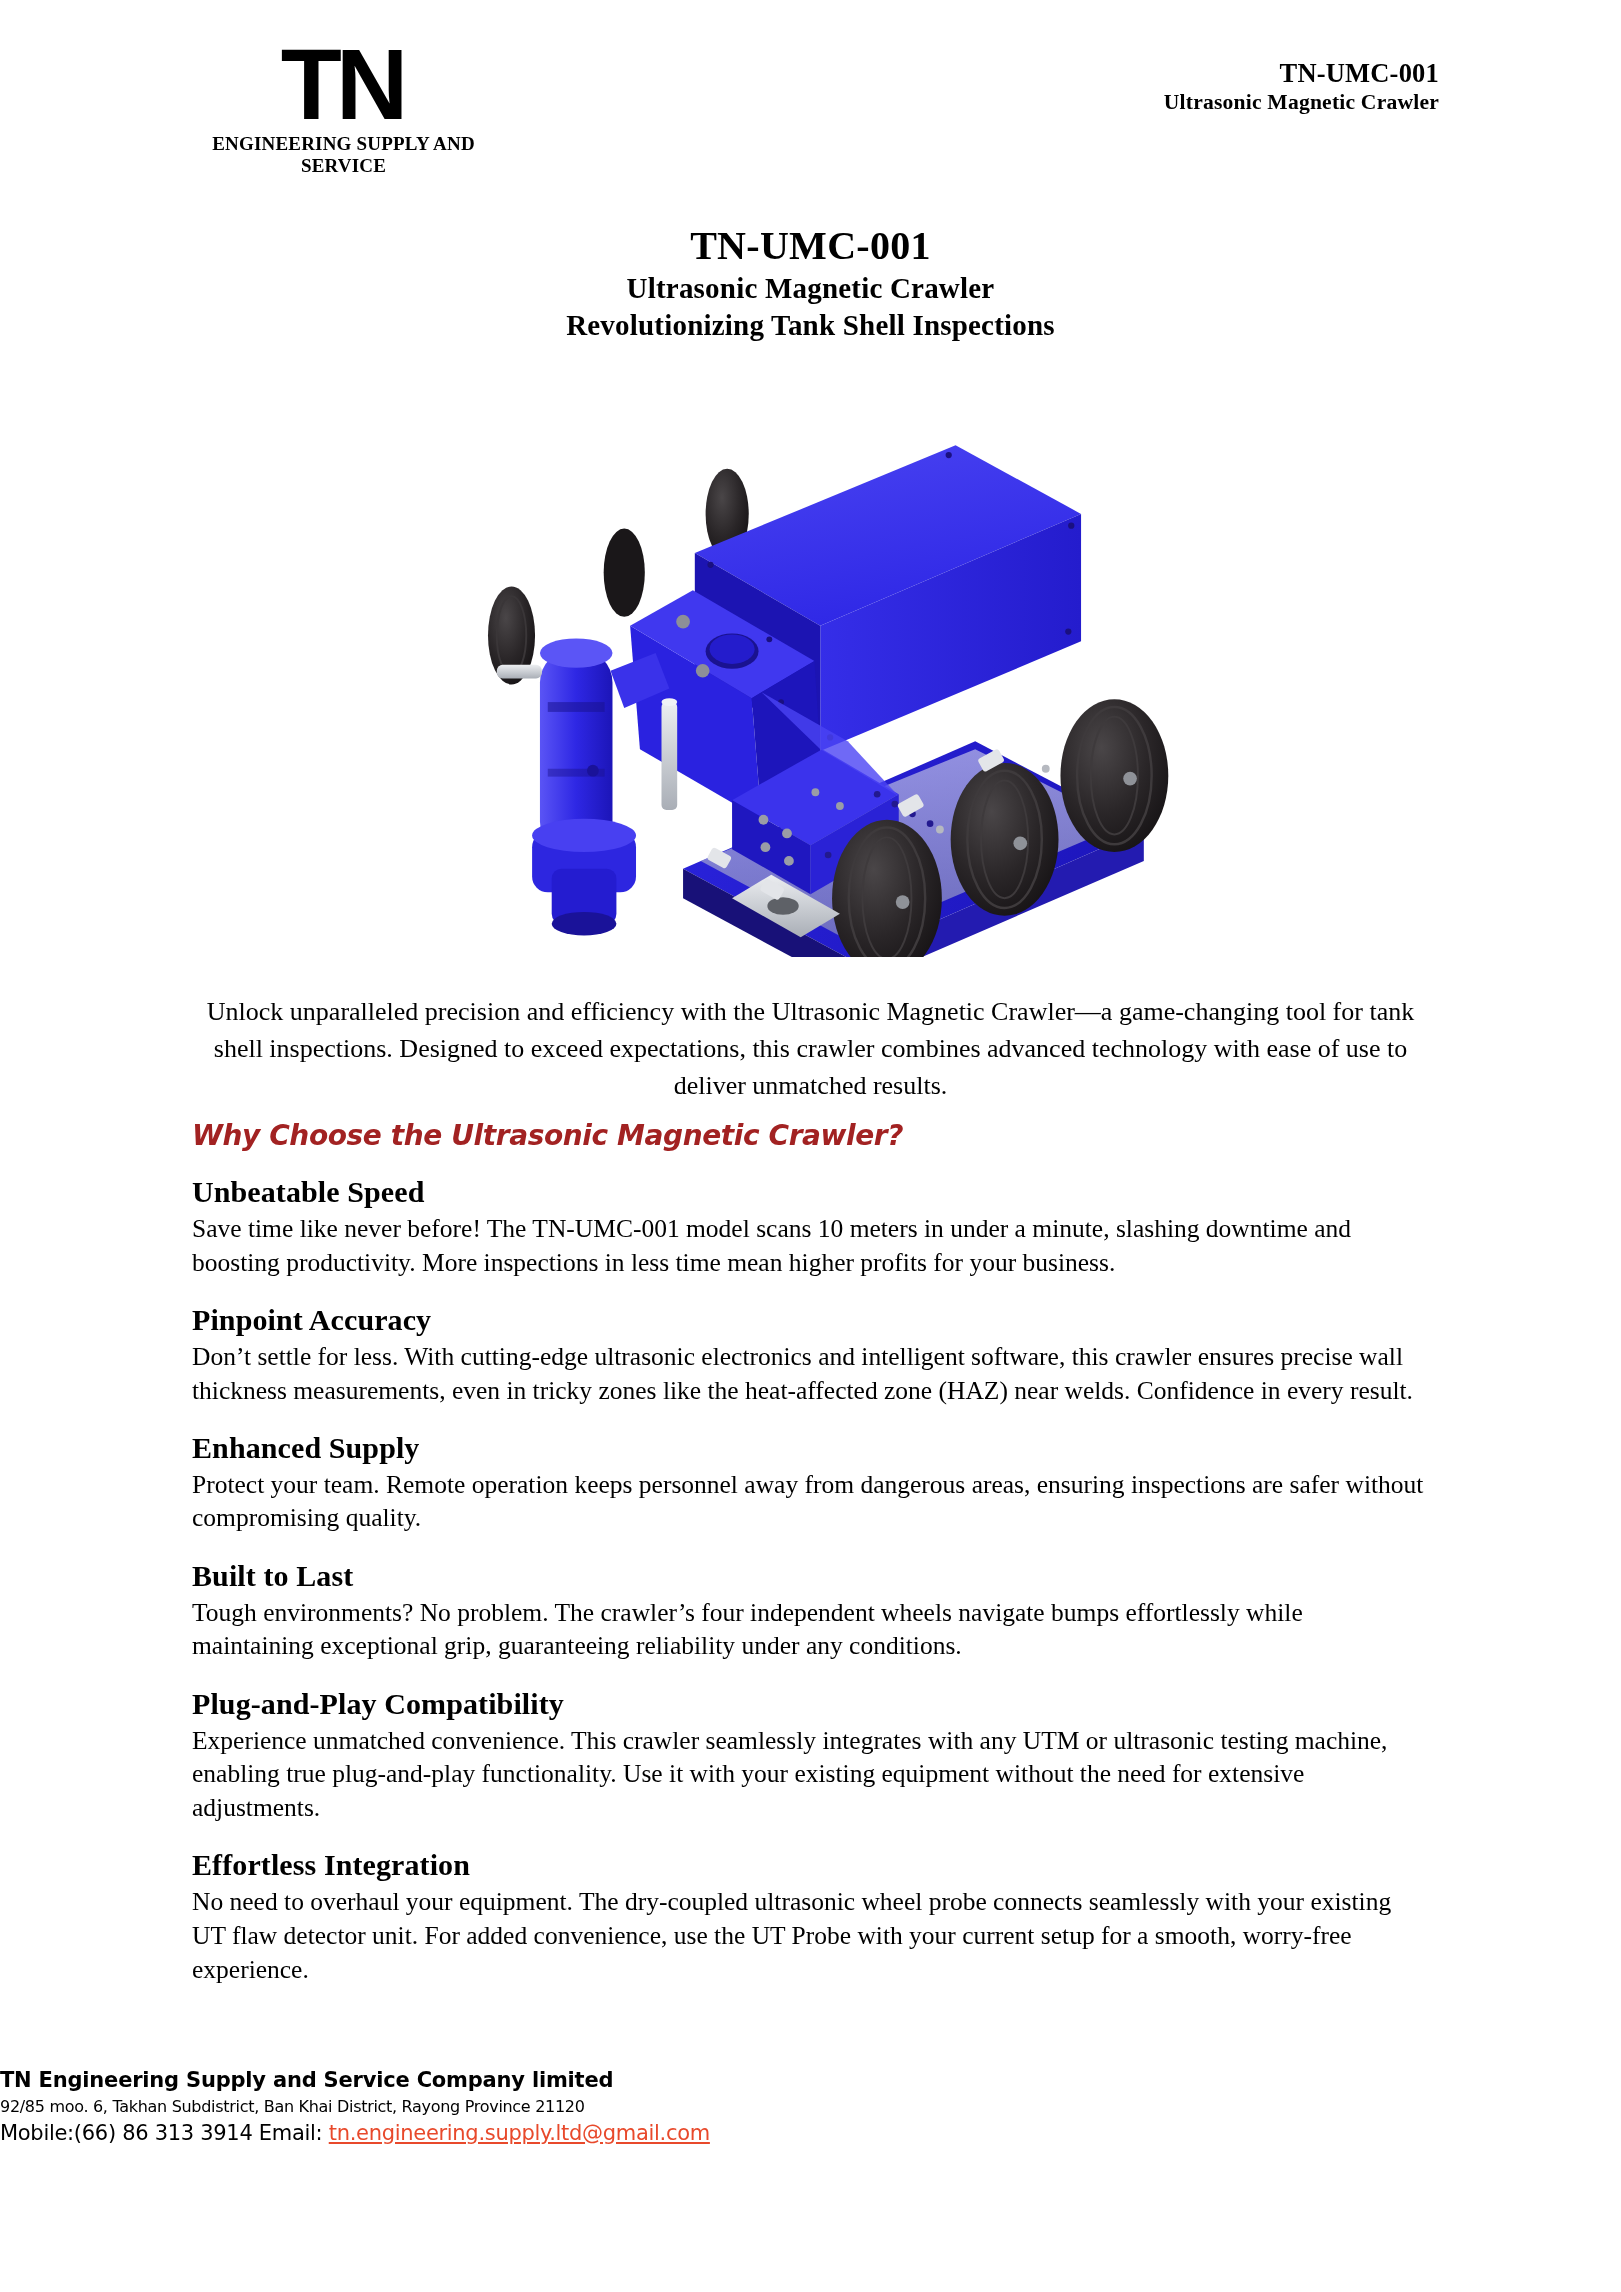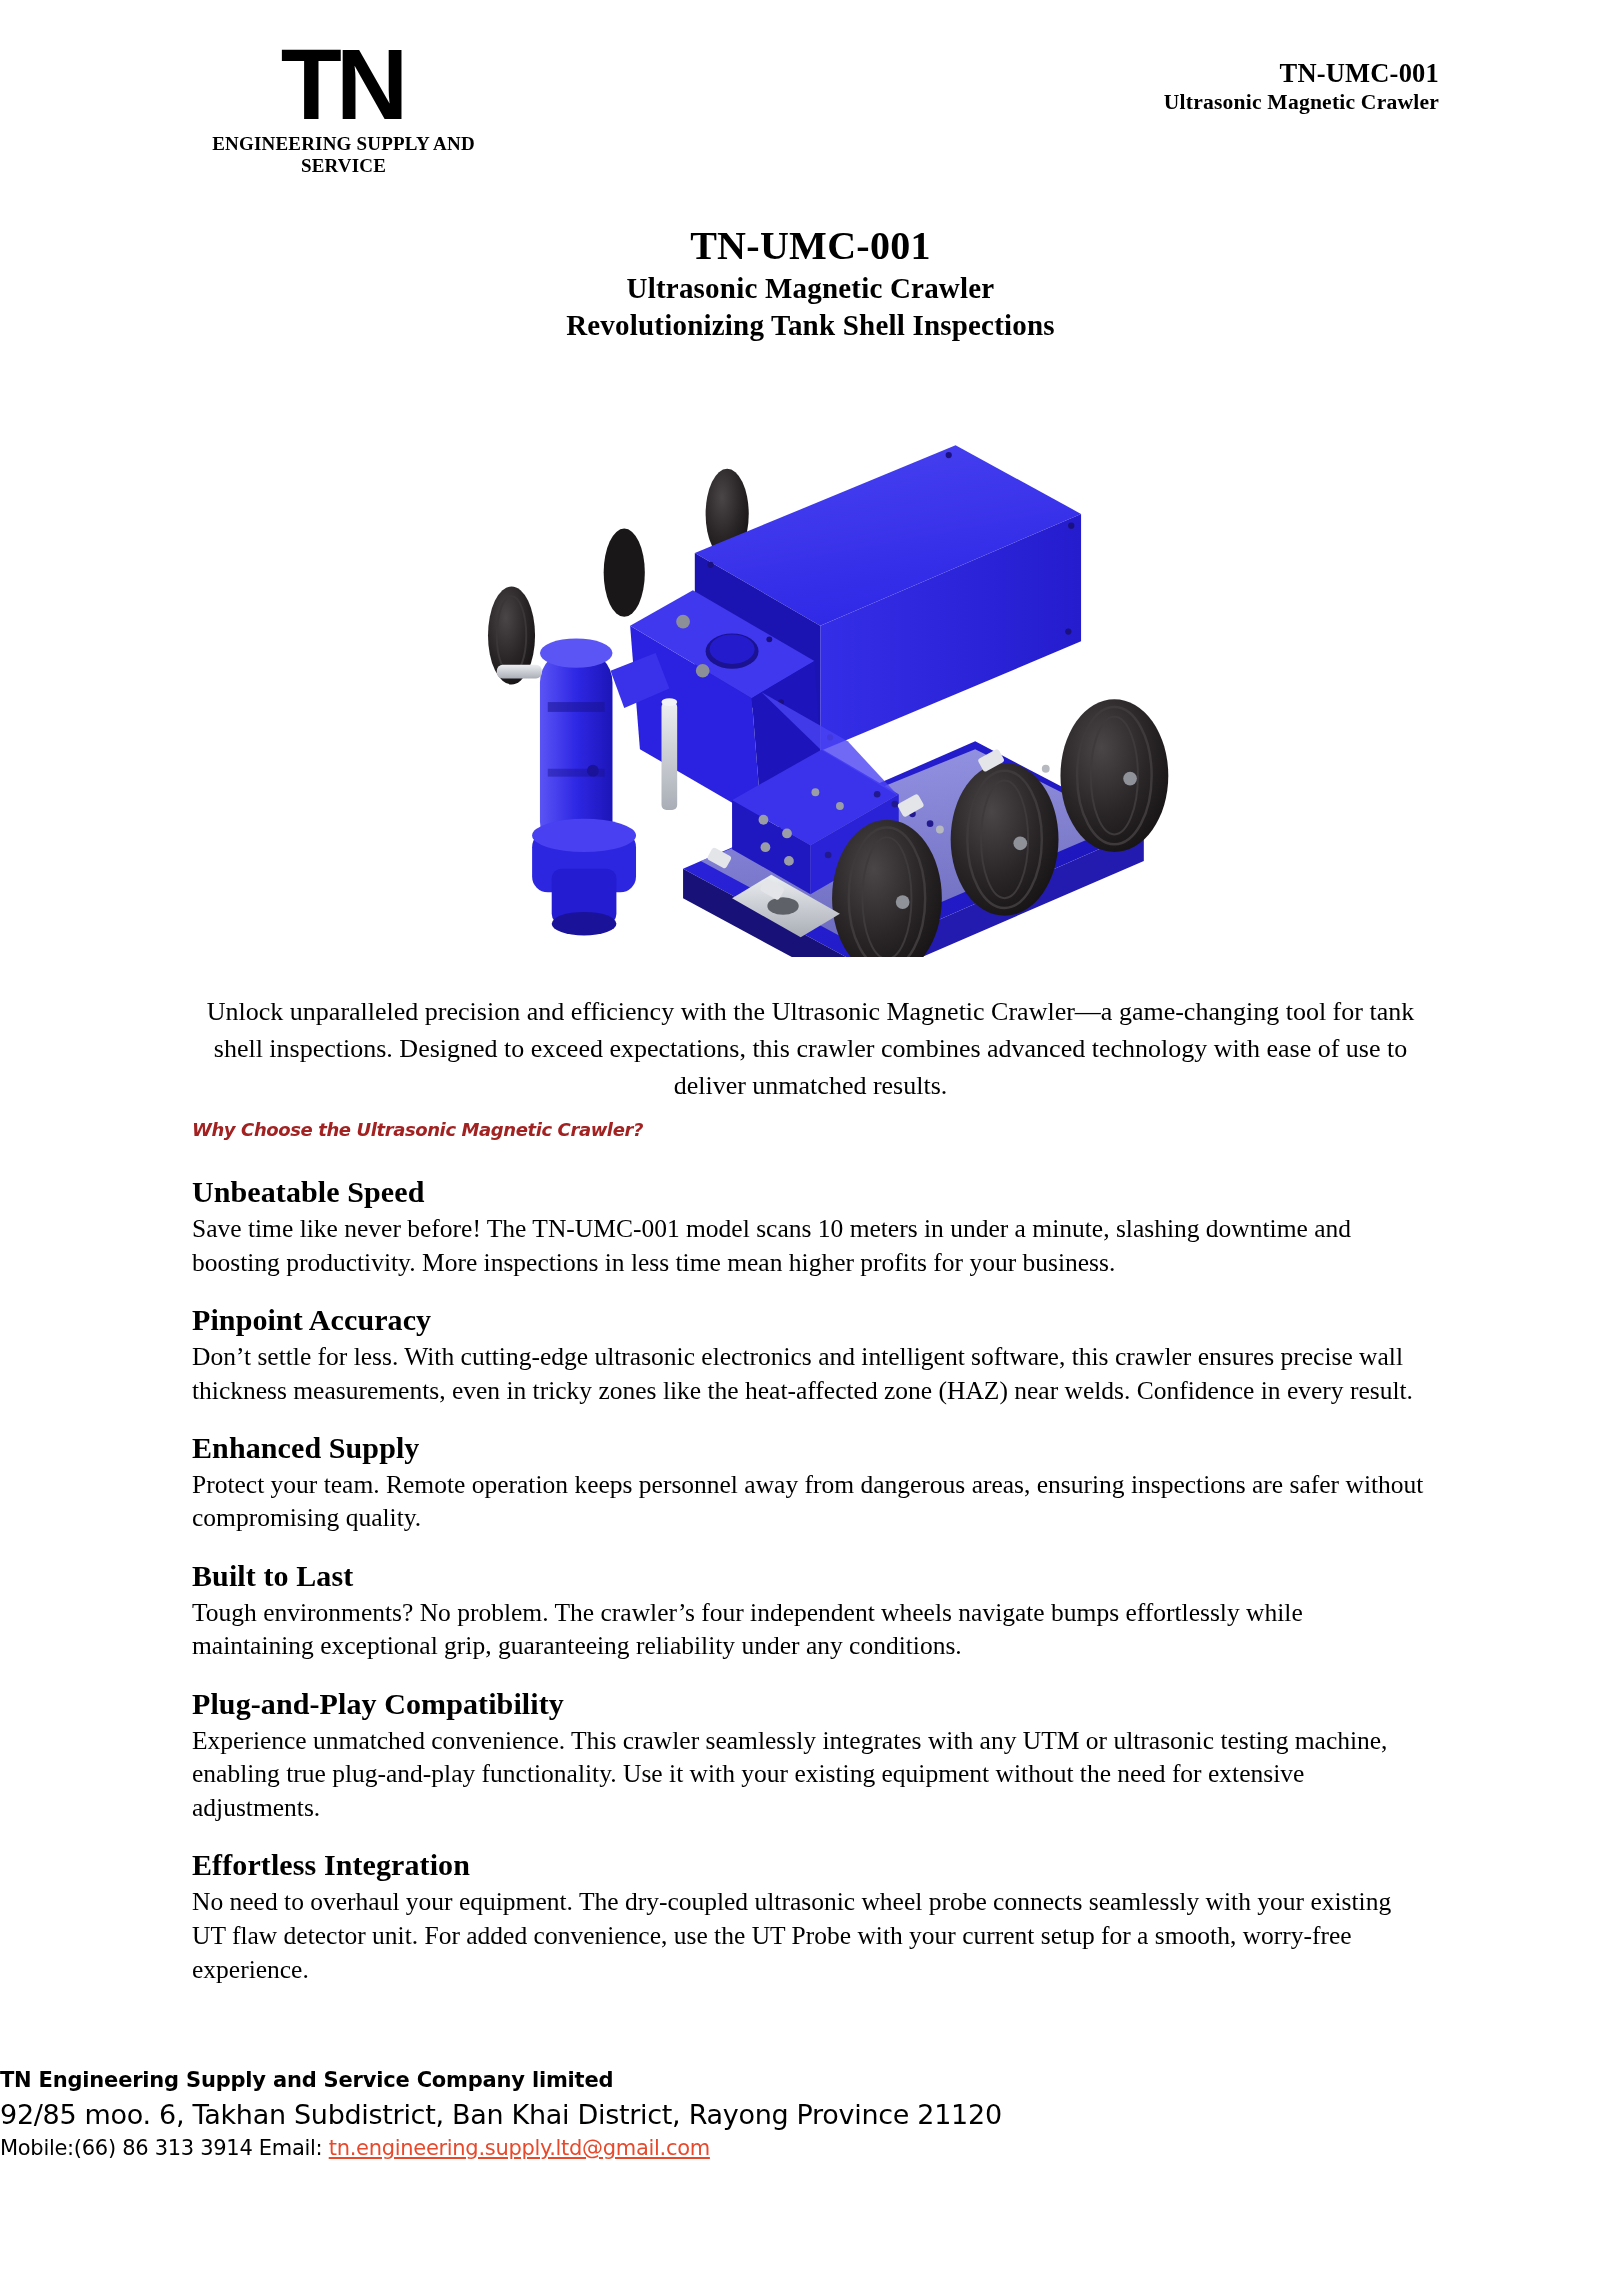--- a/index.html
+++ b/index.html
@@ -126,21 +126,21 @@
   }
 
   
   .section-heading {
     position: absolute;
     top: 1119px;
     left: 192px;
     font-family: "DejaVu Sans", "Liberation Sans", sans-serif;
     font-style: italic;
     font-weight: bold;
-    font-size: 18px;
+    font-size: 28px;
     letter-spacing: -0.4px;
   }
 
   
   .content {
     position: absolute;
     top: 1172px;
     left: 192px;
     width: 1237px;
   }
@@ -172,21 +172,21 @@
     font-family: "DejaVu Sans", "Liberation Sans", sans-serif;
   }
   .footer-company {
     font-size: 21px;
     font-weight: bold;
     line-height: 1.42;
     display: block;
     letter-spacing: -0.2px;
   }
   .footer-address {
-    font-size: 27px;
+    font-size: 16px;
     line-height: 1.42;
     display: block;
     letter-spacing: -0.3px;
   }
   .footer-contact {
     font-size: 21px;
     line-height: 1.42;
     display: block;
     letter-spacing: -0.3px;
   }

